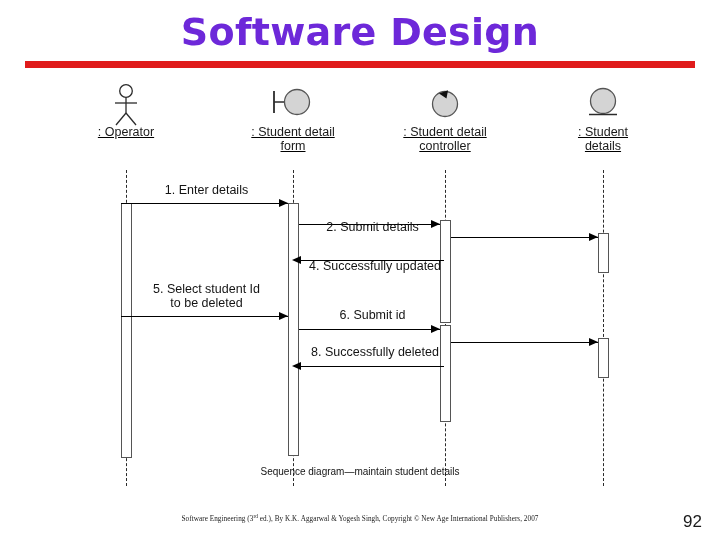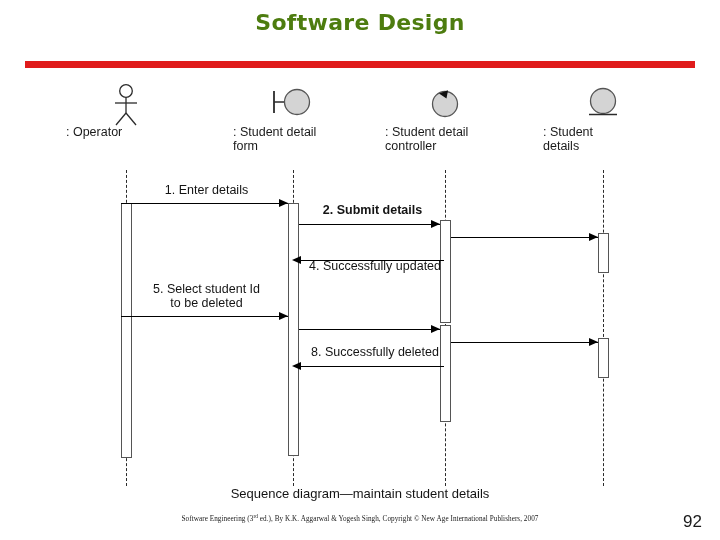--- a/index.html
+++ b/index.html
@@ -16,23 +16,23 @@
     color: #000000;
   }
 
   
   #slide-title {
     position: absolute;
     top: 10px;
     left: 0;
     width: 720px;
     text-align: center;
-    font-size: 22px;
+    font-size: 38px;
     font-weight: bold;
-    color: #4d7c0f;
+    color: #6d28d9;
     letter-spacing: 0.3px;
     font-family: "DejaVu Sans", sans-serif;
   }
   #title-rule {
     position: absolute;
     top: 61px;
     left: 25px;
     width: 670px;
     height: 7px;
     background: #e01b1b;
@@ -44,20 +44,22 @@
     top: 78px;
     left: 0;
     width: 720px;
     height: 420px;
   }
 
   
   .lifeline-head {
     position: absolute;
     width: 120px;
+    text-align: center;
+    text-decoration: underline;
   }
   .head-icon {
     height: 42px;
     position: relative;
   }
   .head-label {
     font-size: 12.5px;
     line-height: 13.5px;
     color: #1a1a1a;
     white-space: pre-line;
@@ -139,25 +141,25 @@
     font-size: 12.5px;
     line-height: 13.5px;
     text-align: center;
     color: #141414;
     white-space: pre-line;
   }
 
   
   #diagram-caption {
     position: absolute;
-    top: 486px;
-    left: 0;
-    width: 720px;
-    text-align: center;
-    font-size: 13px;
+    top: 466px;
+    left: 0;
+    width: 720px;
+    text-align: center;
+    font-size: 10px;
     color: #141414;
   }
 
   
   #footer-citation {
     position: absolute;
     top: 513px;
     left: 0;
     width: 720px;
     text-align: center;
@@ -243,36 +245,37 @@
   <div class="activation" style="left:440px; top:247px; height:97px;"></div>
   <div class="activation" style="left:598px; top:155px; height:40px;"></div>
   <div class="activation" style="left:598px; top:260px; height:40px;"></div>
 
   <div class="msg-line" style="left:121px; top:125px; width:167px;"></div>
   <div class="arrow-head arrow-right" style="left:279px; top:120.5px;"></div>
   <div class="msg-label" style="left:124px; top:106px; width:165px;">1. Enter details</div>
 
   <div class="msg-line" style="left:299px; top:146px; width:141px;"></div>
   <div class="arrow-head arrow-right" style="left:431px; top:141.5px;"></div>
-  <div class="msg-label" style="left:300px; top:126px; width:145px;font-weight:bold;">2. Submit details</div>
+  <div class="msg-label" style="left:300px; top:143px; width:145px;">2. Submit details</div>
 
   <div class="msg-line" style="left:451px; top:159px; width:147px;"></div>
   <div class="arrow-head arrow-right" style="left:589px; top:154.5px;"></div>
 
   <div class="msg-line" style="left:301px; top:182px; width:143px;"></div>
   <div class="arrow-head arrow-left" style="left:292px; top:177.5px;"></div>
   <div class="msg-label" style="left:300px; top:162px; width:150px;margin-top:20px;">4. Successfully updated</div>
 
   <div class="msg-line" style="left:121px; top:238px; width:167px;"></div>
   <div class="arrow-head arrow-right" style="left:279px; top:233.5px;"></div>
   <div class="msg-label" style="left:124px; top:205px; width:165px;">5. Select student Id
 to be deleted</div>
 
   <div class="msg-line" style="left:299px; top:251px; width:141px;"></div>
   <div class="arrow-head arrow-right" style="left:431px; top:246.5px;"></div>
+  <div class="msg-label" style="left:300px; top:231px; width:145px;">6. Submit id</div>
 
   <div class="msg-line" style="left:451px; top:264px; width:147px;"></div>
   <div class="arrow-head arrow-right" style="left:589px; top:259.5px;"></div>
 
   <div class="msg-line" style="left:301px; top:288px; width:143px;"></div>
   <div class="arrow-head arrow-left" style="left:292px; top:283.5px;"></div>
   <div class="msg-label" style="left:300px; top:268px; width:150px;">8. Successfully deleted</div>
 
 </div>
 

